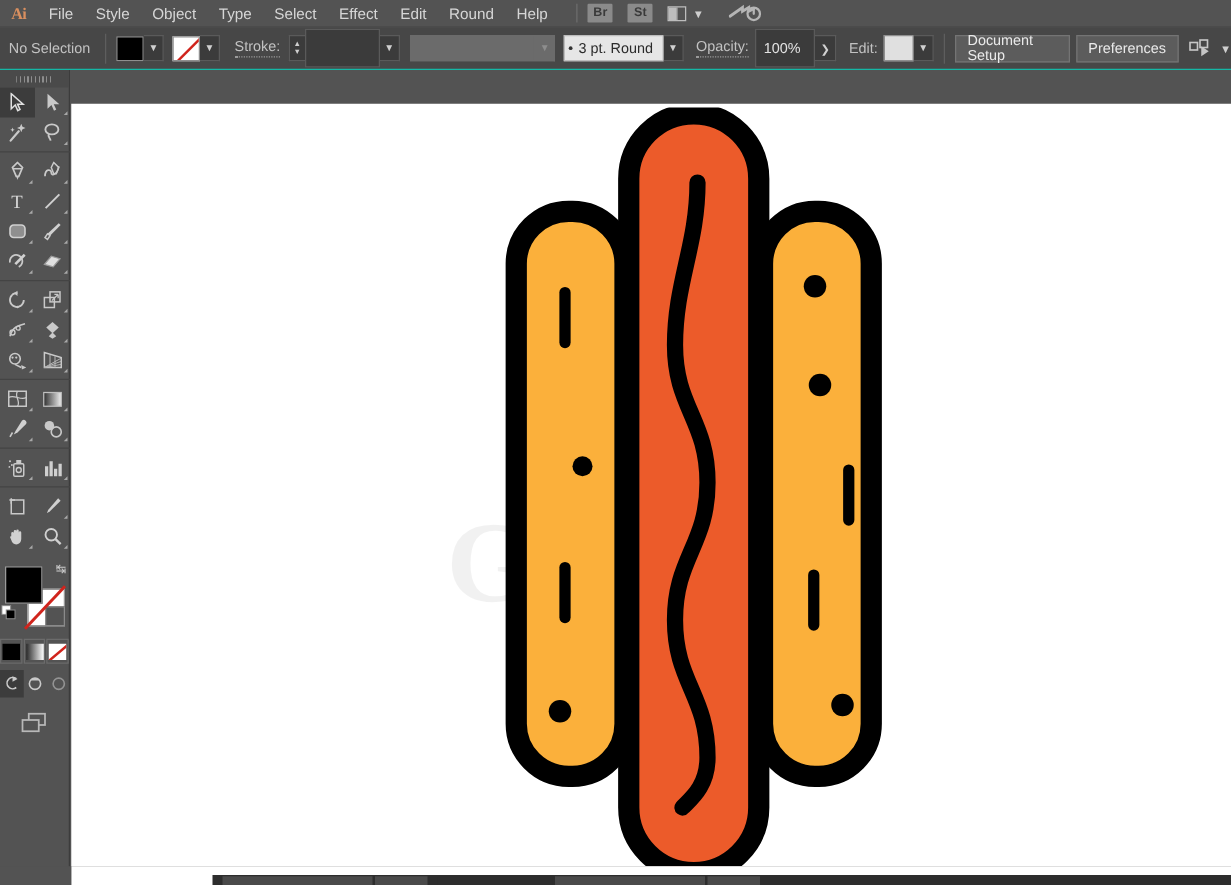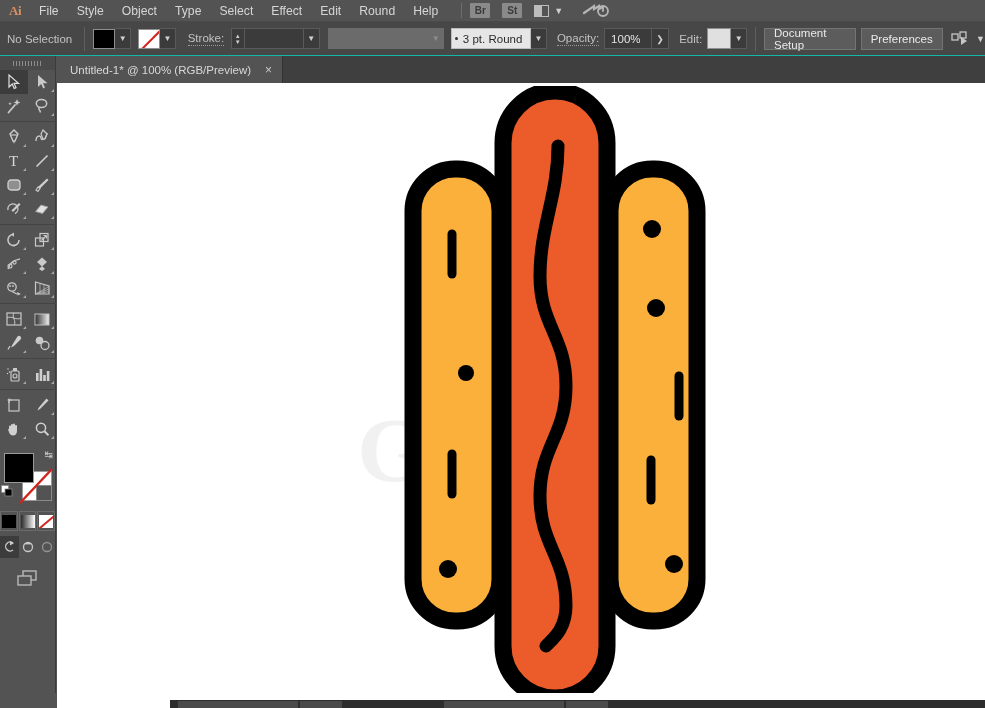--- a/index.html
+++ b/index.html
@@ -97,21 +97,21 @@
     border: 1px solid #5a5a5a; border-left: none;
   }
   .combo-group { display: flex; align-items: center; }
   .stepper {
     width: 13px; height: 21px; background: #3b3b3b;
     border: 1px solid #5a5a5a; border-right: none;
     display: flex; flex-direction: column; align-items: center;
     justify-content: center; color: #cfcfcf; font-size: 6px; line-height: 6px;
   }
   .field {
-    height: 21px; background: #3b3b3b;
+    height: 31px; background: #3b3b3b;
     border: 1px solid #5a5a5a;
     color: #e2e2e2; font-size: 11.5px;
     display: flex; align-items: center; padding: 0 6px;
   }
   .field.w60 { width: 60px; }
   .field.w48 { width: 48px; }
   .field-dis {
     height: 21px; width: 100px; background: #6b6b6b;
     border: 1px solid #6b6b6b;
   }
@@ -405,26 +405,20 @@
     <div style="display:flex;align-items:center;gap:5px;">
       <svg width="20" height="15" viewBox="0 0 20 15">
         <rect x="1" y="3" width="6" height="6" fill="none" stroke="#c6c6c6" stroke-width="1.3"></rect>
         <rect x="9" y="1" width="6" height="6" fill="none" stroke="#c6c6c6" stroke-width="1.3"></rect>
         <path d="M10 6 L10 14 L16 10 Z" fill="#c6c6c6"></path>
       </svg>
       <span class="chev">▼</span>
     </div>
   </div>
 
-  <div class="tabbar">
-    <div class="doc-tab">
-      <span class="doc-tab-label">Untitled-1* @ 100% (RGB/Preview)</span>
-      <span class="doc-tab-close">×</span>
-    </div>
-  </div>
 
   <div class="toolpanel">
     <div class="tool-grip">
       <div class="grip-dots"></div>
     </div>
 
     <div class="tool-grid">
 
       <div class="tool active">
         <svg width="14" height="16" viewBox="0 0 14 16">

